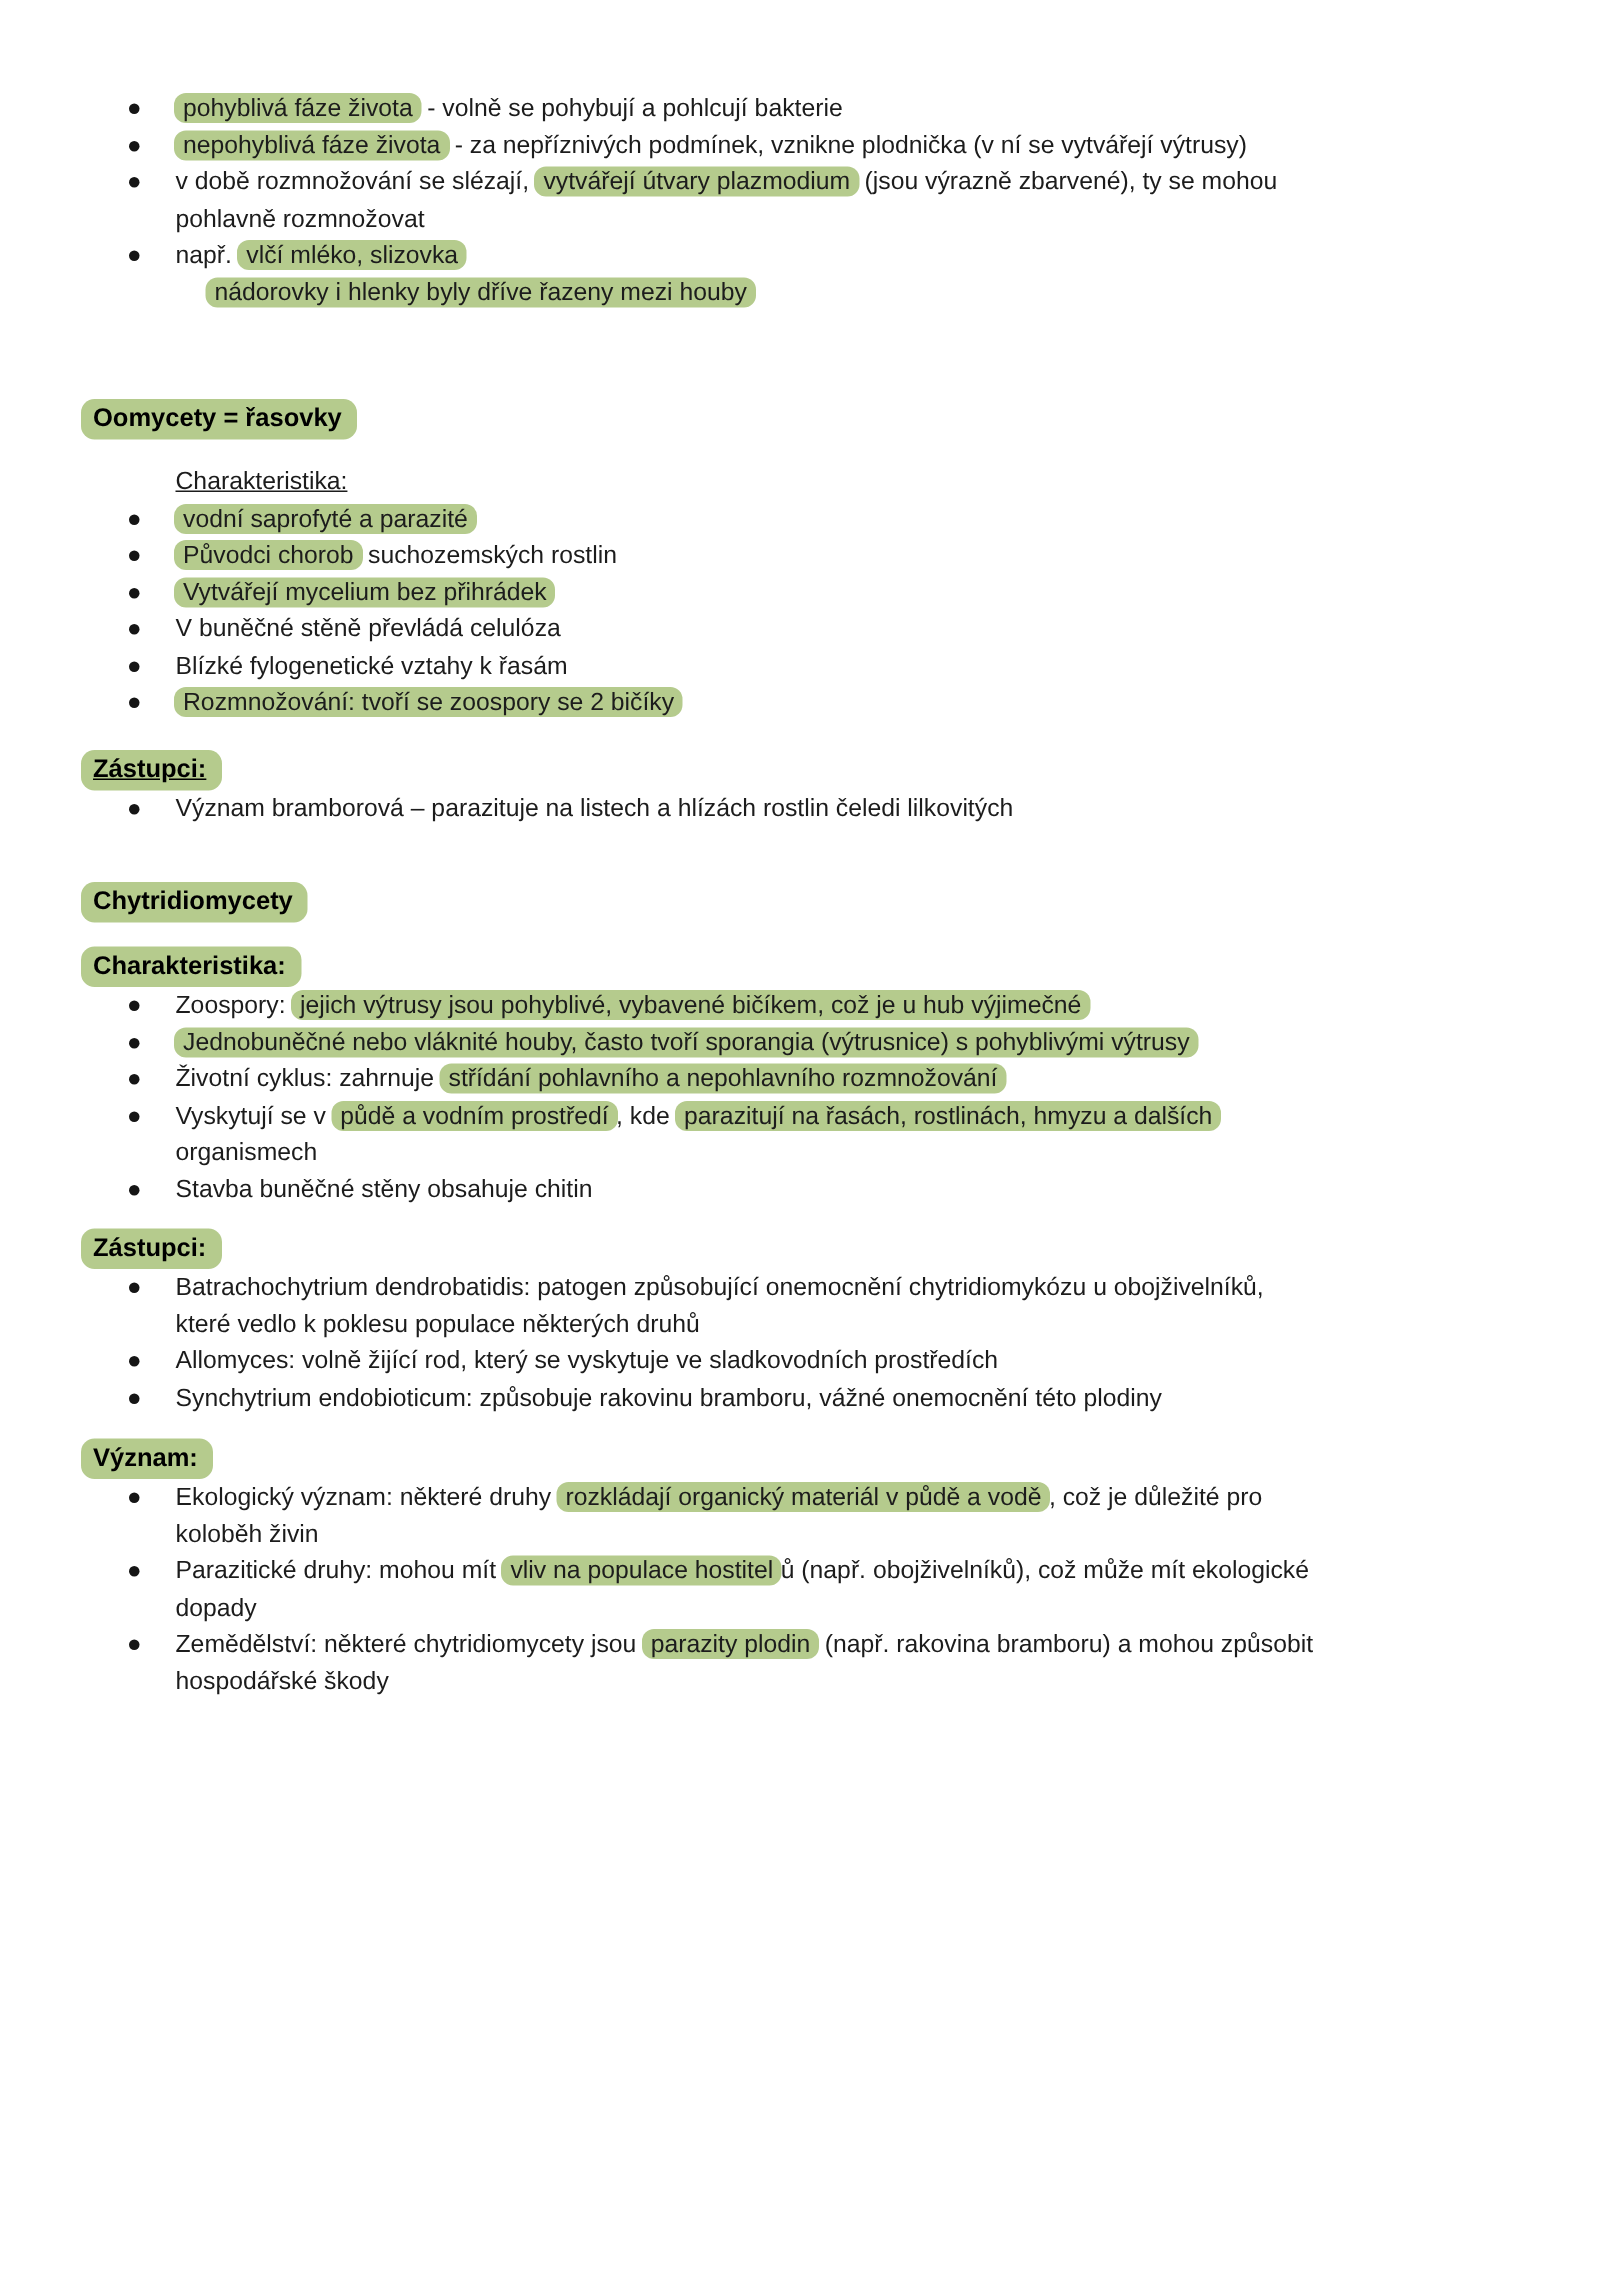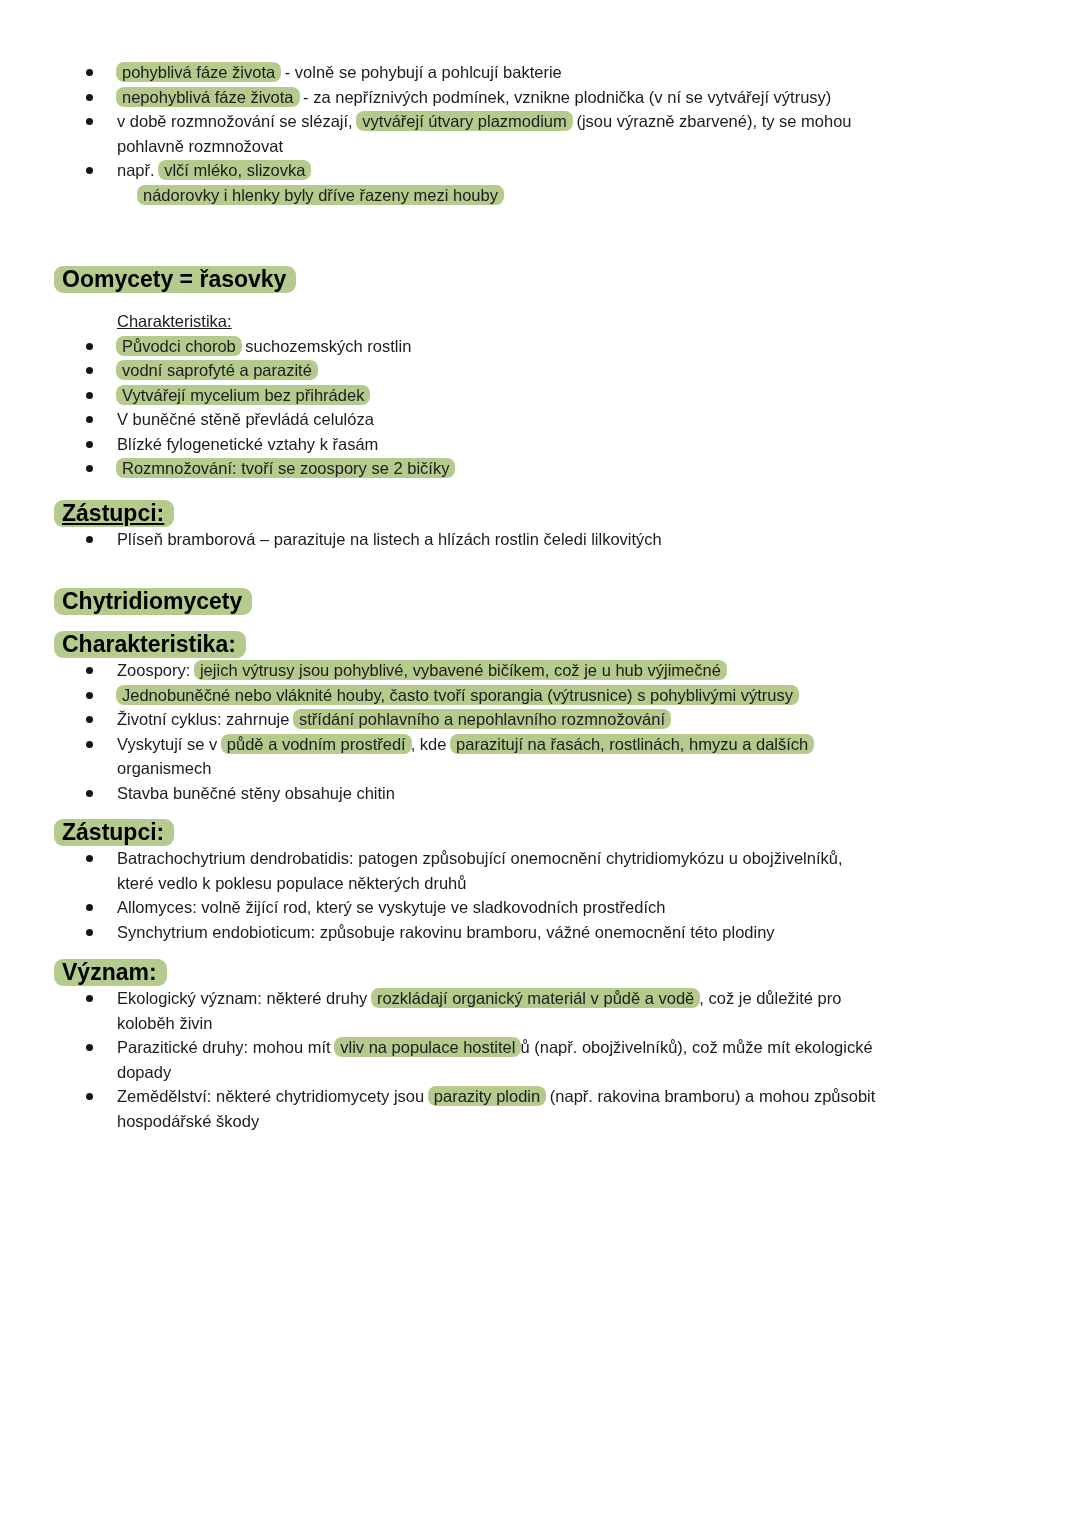--- a/index.html
+++ b/index.html
@@ -40,21 +40,21 @@
     padding:1px 6px;
     margin:0 -1px;
     -webkit-box-decoration-break:clone;
     box-decoration-break:clone;
   }
   .heading{
     font-weight:bold;
     color:#000;
     line-height:26px;
     margin:0;
-    font-size:23px;
+    font-size:17px;
   }
   .heading .pill{
     display:inline-block;
     background:var(--hl);
     border-radius:9px;
     padding:0 10px 1px 8px;
     margin-left:-8px;
   }
   .underlined{text-decoration:underline;}
   .subheading-plain{
@@ -89,32 +89,32 @@
     <li><span>např. </span><span class="hl">vlčí mléko, slizovka</span></li>
   </ul>
 
   <p class="note mt-note"><span class="hl">nádorovky i hlenky byly dříve řazeny mezi houby</span></p>
 
   <h2 class="heading mt-oomycety"><span class="pill">Oomycety = řasovky</span></h2>
 
   <p class="subheading-plain">Charakteristika:</p>
 
   <ul class="bullets">
+    <li><span class="hl">vodní saprofyté a parazité</span></li>
     <li><span class="hl">Původci chorob</span><span> suchozemských rostlin</span></li>
-    <li><span class="hl">vodní saprofyté a parazité</span></li>
     <li><span class="hl">Vytvářejí mycelium bez přihrádek</span></li>
     <li><span>V buněčné stěně převládá celulóza</span></li>
     <li><span>Blízké fylogenetické vztahy k řasám</span></li>
     <li><span class="hl">Rozmnožování: tvoří se zoospory se 2 bičíky</span></li>
   </ul>
 
   <h2 class="heading mt-zastupci1"><span class="pill underlined">Zástupci:</span></h2>
 
   <ul class="bullets mt-listC">
-    <li><span>Plíseň bramborová – parazituje na listech a hlízách rostlin čeledi lilkovitých</span></li>
+    <li><span>Význam bramborová – parazituje na listech a hlízách rostlin čeledi lilkovitých</span></li>
   </ul>
 
   <h2 class="heading mt-chytrid"><span class="pill">Chytridiomycety</span></h2>
 
   <h2 class="heading mt-char2"><span class="pill">Charakteristika:</span></h2>
 
   <ul class="bullets mt-listD">
     <li><span>Zoospory: </span><span class="hl">jejich výtrusy jsou pohyblivé, vybavené bičíkem, což je u hub výjimečné</span></li>
     <li><span class="hl">Jednobuněčné nebo vláknité houby, často tvoří sporangia (výtrusnice) s pohyblivými výtrusy</span></li>
     <li><span>Životní cyklus: zahrnuje </span><span class="hl">střídání pohlavního a nepohlavního rozmnožování</span></li>

